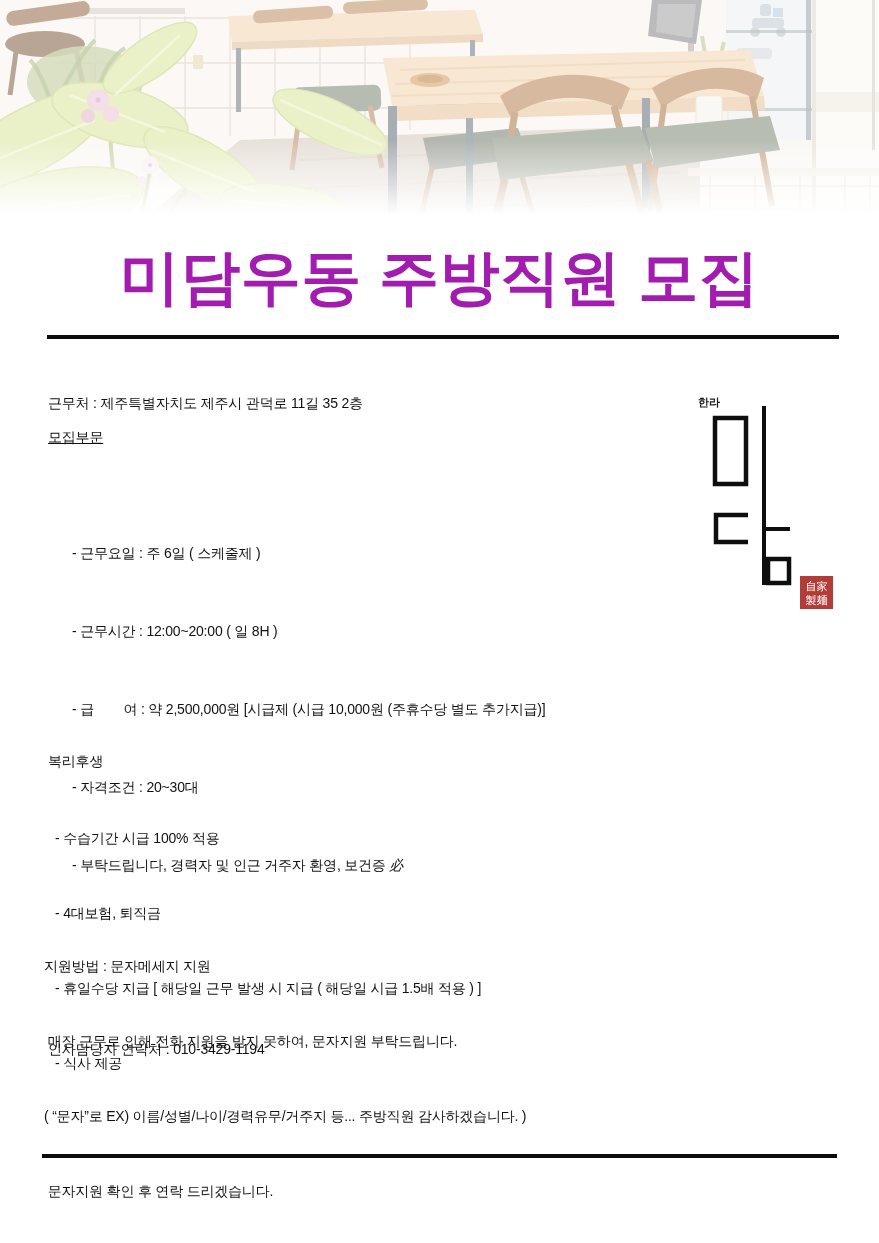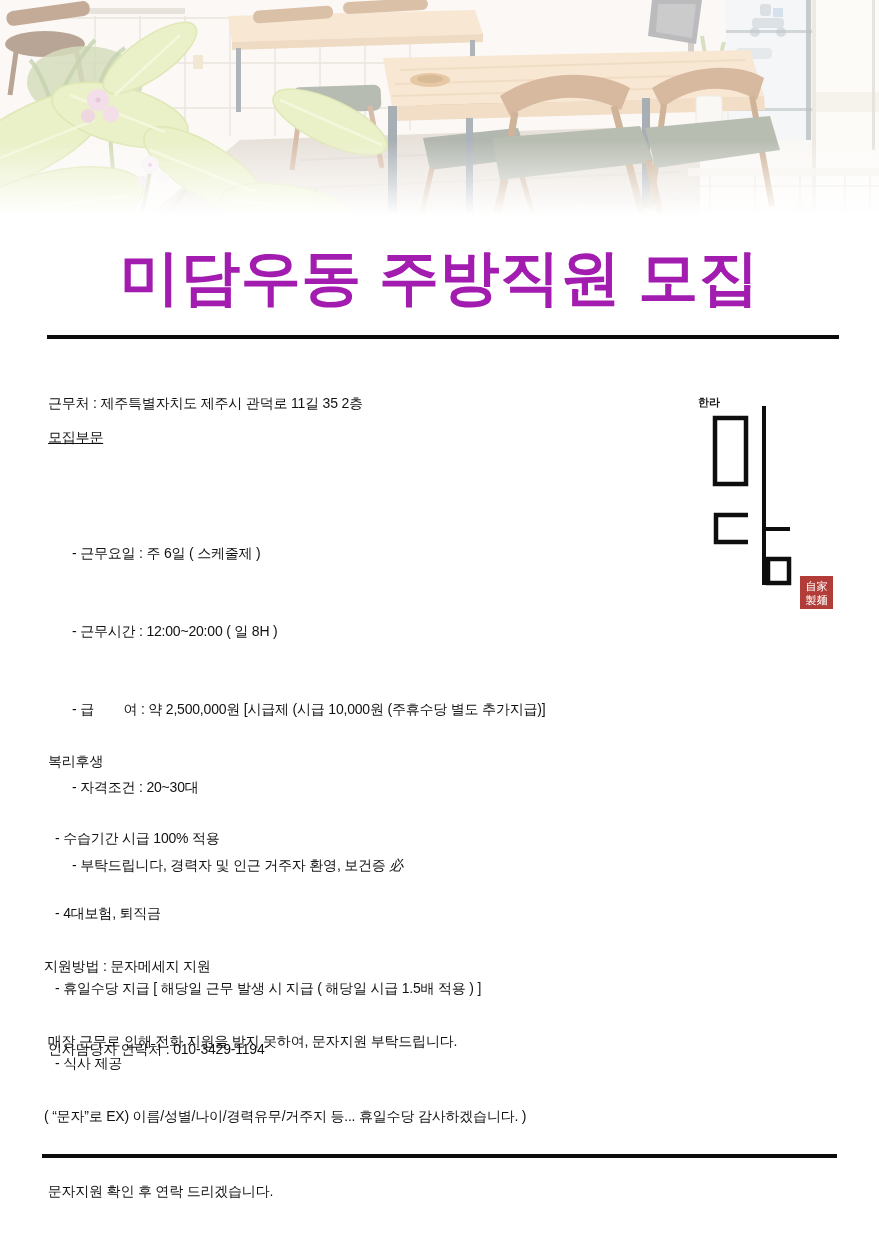--- a/index.html
+++ b/index.html
@@ -192,21 +192,21 @@
     <div>복리후생</div>
     <div class="line first">- 수습기간 시급 100% 적용</div>
     <div class="line">- 4대보험, 퇴직금</div>
     <div class="line">- 휴일수당 지급 [ 해당일 근무 발생 시 지급 ( 해당일 시급 1.5배 적용 ) ]</div>
     <div class="line">- 식사 제공</div>
   </div>
 
   <div class="sec sec-apply">
     <div class="apply-title">지원방법 : 문자메세지 지원</div>
     <div class="line"> 매장 근무로 인해 전화 지원을 받지 못하여, 문자지원 부탁드립니다.</div>
-    <div class="line">( “문자”로 EX) 이름/성별/나이/경력유무/거주지 등... 휴일수당 감사하겠습니다. )</div>
+    <div class="line">( “문자”로 EX) 이름/성별/나이/경력유무/거주지 등... 주방직원 감사하겠습니다. )</div>
     <div class="line"> 문자지원 확인 후 연락 드리겠습니다.</div>
   </div>
 
   <div class="sec sec-contact">인사담당자 연락처 : 010-3429-1194</div>
 
   <svg class="logo" viewBox="0 0 145 225" aria-hidden="true">
     <text x="3" y="13" class="logo-small">한라</text>
     <rect x="20" y="25" width="31" height="66" fill="none" stroke="#0e0e0e" stroke-width="4.5"></rect>
     <rect x="67" y="13" width="4" height="179" fill="#0e0e0e"></rect>
     <path d="M53 122H21V149H53" fill="none" stroke="#0e0e0e" stroke-width="4.5"></path>

